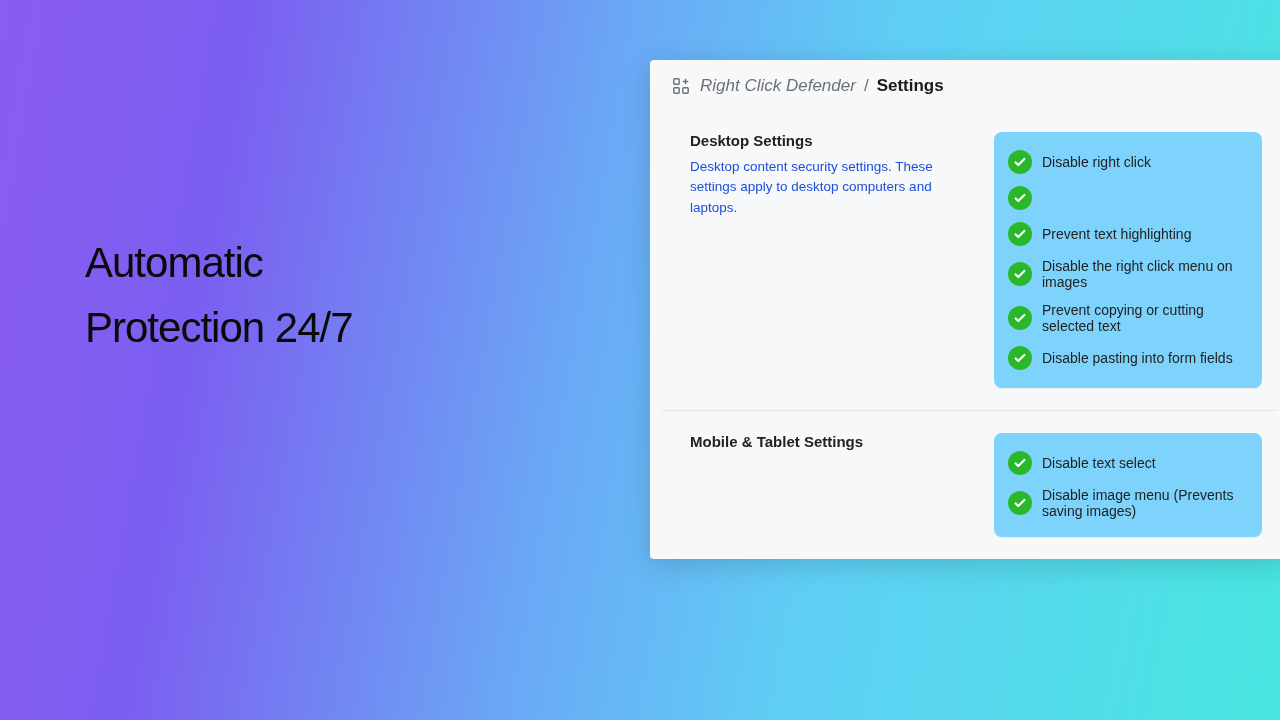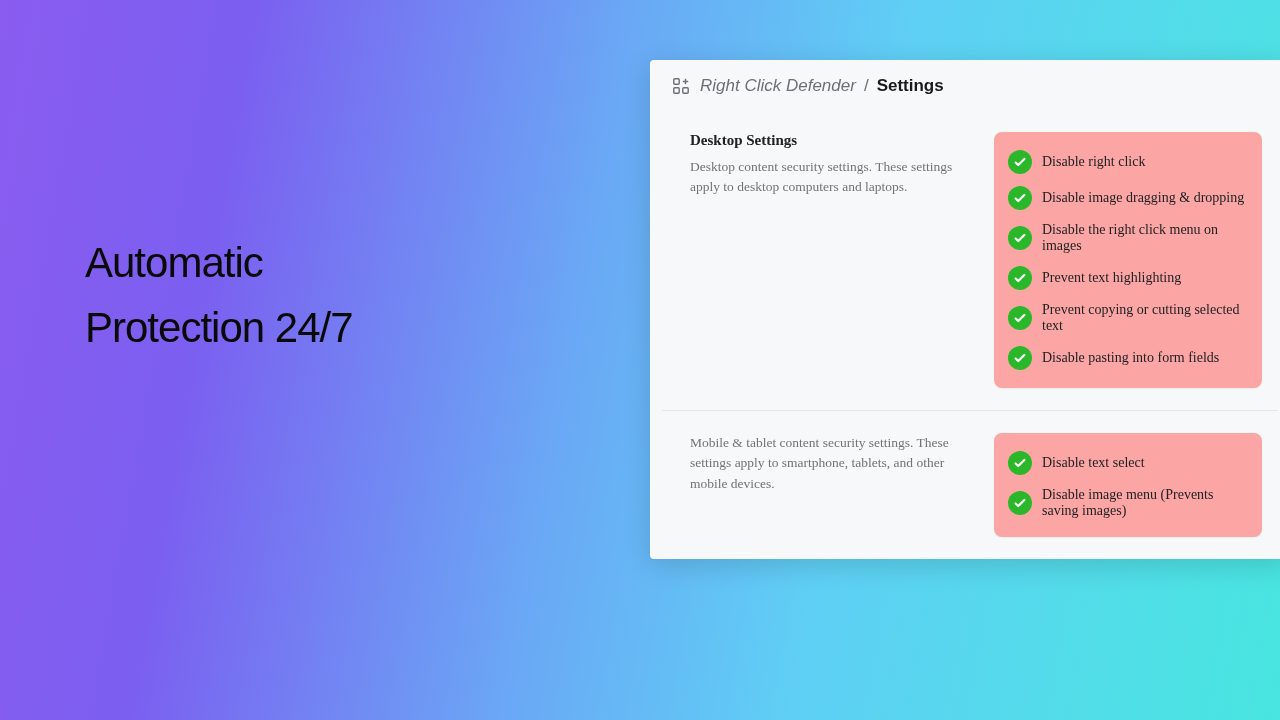--- a/index.html
+++ b/index.html
@@ -52,42 +52,41 @@
     color: #202223;
     border-bottom: 1px solid #e4e5e7;
     margin: 0 12px;
   }
   .section {
     display: flex;
     padding: 22px 16px 22px 28px;
     gap: 24px;
     border-bottom: 1px solid #e4e5e7;
     margin: 0 12px;
-    font-family: Liberation Serif, serif;
   }
   .section:last-child { border-bottom: none; }
   .section-left {
     flex: 0 0 280px;
   }
   .section-title {
     font-size: 15px;
     font-weight: 700;
     color: #202223;
     margin-bottom: 8px;
   }
   .section-desc {
     font-size: 13.5px;
     line-height: 1.5;
-    color: #737373;
+    color: #1d4ed8;
   }
   .section-right {
     flex: 1;
   }
   .card {
-    background: #fca5a5;
+    background: #7dd3fc;
     border-radius: 8px;
     box-shadow: 0 1px 2px rgba(0,0,0,.05);
     padding: 12px 14px;
   }
   .opt {
     display: flex;
     align-items: center;
     gap: 10px;
     padding: 6px 0;
   }
@@ -146,37 +145,36 @@
               </svg>
             </span>
           <span class="opt-label">Disable right click</span>
         </div>
         <div class="opt">
           <span class="check">
               <svg viewBox="0 0 16 16">
                 <path d="M3 8.5l3 3 7-7" stroke="white" stroke-width="2.4" fill="none" stroke-linecap="round" stroke-linejoin="round"></path>
               </svg>
             </span>
-          <span class="opt-label">Disable image dragging &amp; dropping</span>
+        </div>
+        <div class="opt">
+          <span class="check">
+              <svg viewBox="0 0 16 16">
+                <path d="M3 8.5l3 3 7-7" stroke="white" stroke-width="2.4" fill="none" stroke-linecap="round" stroke-linejoin="round"></path>
+              </svg>
+            </span>
+          <span class="opt-label">Prevent text highlighting</span>
         </div>
         <div class="opt">
           <span class="check">
               <svg viewBox="0 0 16 16">
                 <path d="M3 8.5l3 3 7-7" stroke="white" stroke-width="2.4" fill="none" stroke-linecap="round" stroke-linejoin="round"></path>
               </svg>
             </span>
           <span class="opt-label">Disable the right click menu on images</span>
-        </div>
-        <div class="opt">
-          <span class="check">
-              <svg viewBox="0 0 16 16">
-                <path d="M3 8.5l3 3 7-7" stroke="white" stroke-width="2.4" fill="none" stroke-linecap="round" stroke-linejoin="round"></path>
-              </svg>
-            </span>
-          <span class="opt-label">Prevent text highlighting</span>
         </div>
         <div class="opt">
           <span class="check">
               <svg viewBox="0 0 16 16">
                 <path d="M3 8.5l3 3 7-7" stroke="white" stroke-width="2.4" fill="none" stroke-linecap="round" stroke-linejoin="round"></path>
               </svg>
             </span>
           <span class="opt-label">Prevent copying or cutting selected text</span>
         </div>
         <div class="opt">
@@ -186,21 +184,21 @@
               </svg>
             </span>
           <span class="opt-label">Disable pasting into form fields</span>
         </div>
       </div>
     </div>
   </div>
 
   <div class="section">
     <div class="section-left">
-      <div class="section-desc">Mobile &amp; tablet content security settings. These settings apply to smartphone, tablets, and other mobile devices.</div>
+      <div class="section-title">Mobile &amp; Tablet Settings</div>
     </div>
     <div class="section-right">
       <div class="card">
         <div class="opt">
           <span class="check">
               <svg viewBox="0 0 16 16">
                 <path d="M3 8.5l3 3 7-7" stroke="white" stroke-width="2.4" fill="none" stroke-linecap="round" stroke-linejoin="round"></path>
               </svg>
             </span>
           <span class="opt-label">Disable text select</span>

